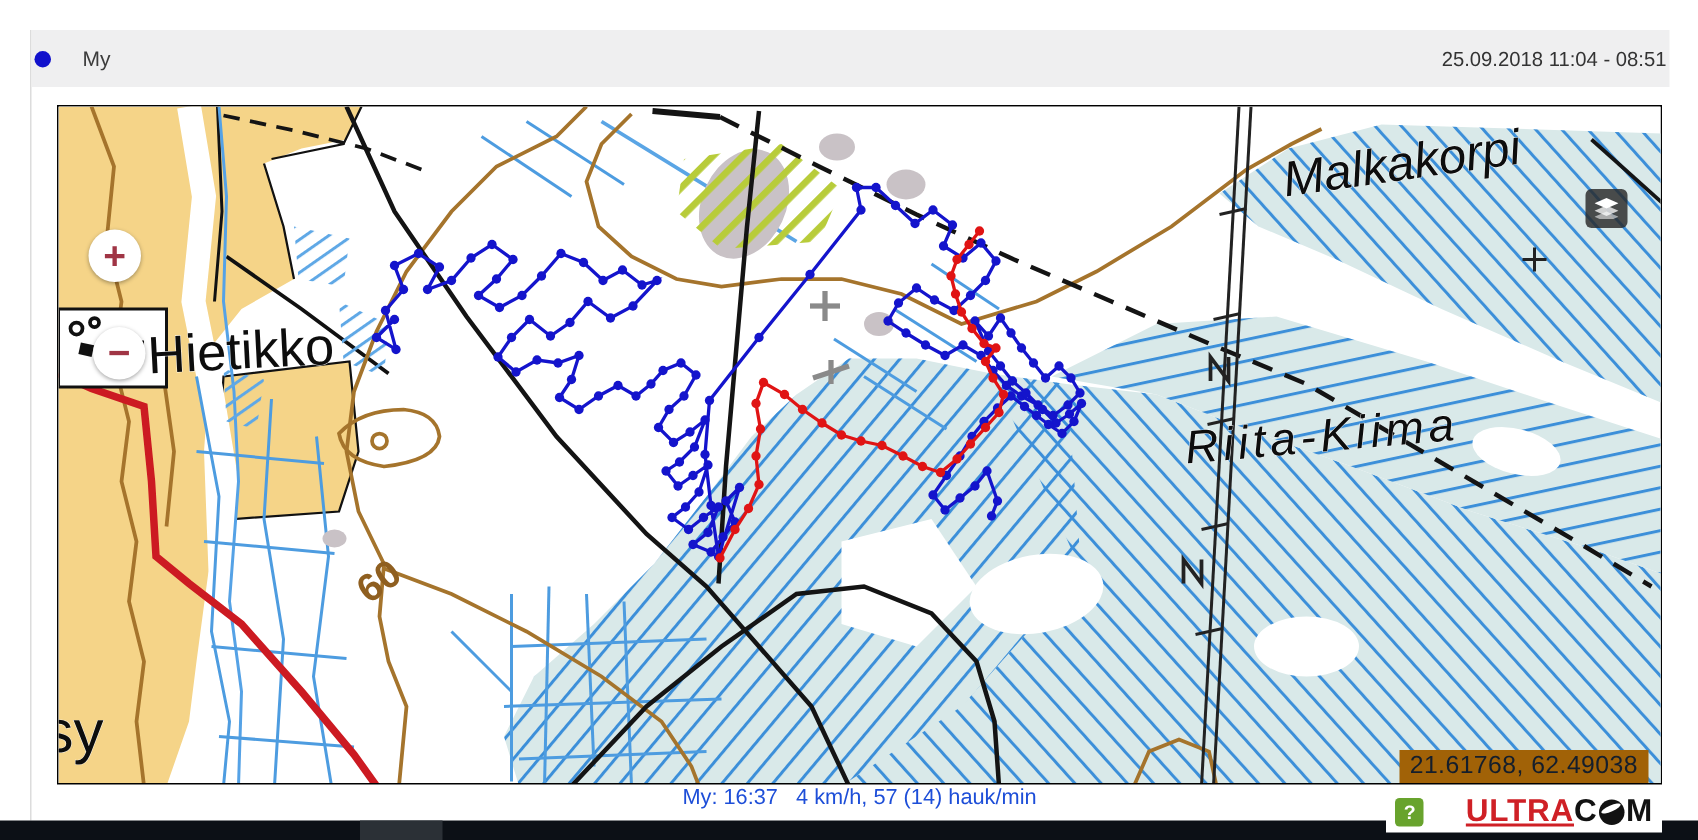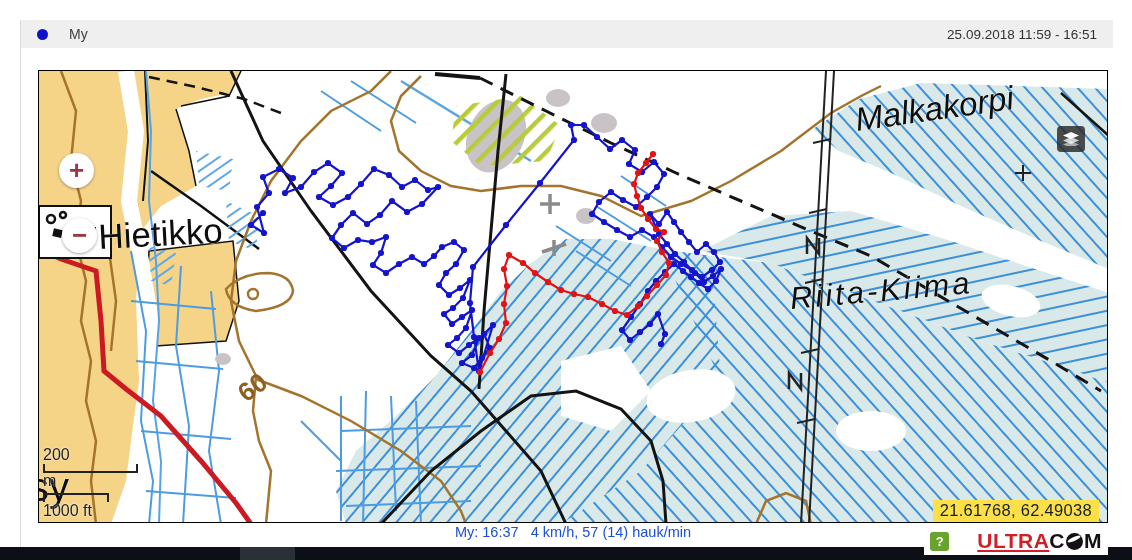--- a/index.html
+++ b/index.html
@@ -2,22 +2,22 @@
 <html><head>
 <meta charset="utf-8">
 <style>
   * { box-sizing: border-box; margin: 0; padding: 0; }
   html,body { width:1132px; height:560px; background:#ffffff; overflow:hidden;
               font-family:"Liberation Sans", sans-serif; }
   .stage { position:relative; width:1132px; height:560px; background:#fff; }
   .left-rule { position:absolute; left:20px; top:20px; bottom:13px; width:1px; background:#dcdcdc; }
 
   
-  .header { position:absolute; left:21px; top:20px; right:19px; height:28px;
-            background:#efeff0; display:flex; align-items:center; padding:0 16px; }
+  .header { position:absolute; left:21px; top:20px; right:19px; height:38px;
+            background:#efeff0; display:flex; align-items:center; padding:0 2px; }
   .legend { display:flex; align-items:center; gap:21px; }
   .legend-dot { width:11px; height:11px; border-radius:50%; background:#1111cc; }
   .legend-label { font-size:14px; color:#3c3c3c; }
   .header-date { margin-left:auto; font-size:13.5px; color:#333; }
 
   
   .map-frame { position:absolute; left:38px; top:70px; width:1070px; height:453px;
                border:1px solid #000; background:#fff; overflow:hidden; }
   .map-frame svg.basemap { position:absolute; left:0; top:0; }
 
@@ -30,21 +30,21 @@
 
   .layers-btn { position:absolute; right:22px; top:55px; width:28px; height:26px;
                 background:rgba(40,40,40,.82); border:none; border-radius:4px;
                 cursor:pointer; display:flex; align-items:center; justify-content:center; }
 
   .scale-ctl { position:absolute; left:4px; bottom:2px; color:#1d1d1d; font-size:16px;
                line-height:1.05; text-shadow:0 0 2px #fff; }
   .scale-bar-m  { width:95px; height:9px; border:2px solid #222; border-top:none; margin:1px 0 0 0; }
   .scale-bar-ft { width:66px; height:9px; border:2px solid #222; border-bottom:none; margin:3px 0 1px 0; }
 
-  .coords { position:absolute; right:8px; bottom:0px; background:#fde047; color:#141e2c;
+  .coords { position:absolute; right:8px; bottom:0px; background:#a16207; color:#141e2c;
             font-size:16.5px; padding:1px 7px 2px 7px; letter-spacing:.3px; }
 
   
   .status-line { position:absolute; left:38px; top:524px; width:1070px; text-align:center;
                  font-size:14.5px; color:#1d4ed8; white-space:pre; }
 
   
   .taskbar { position:absolute; left:0; bottom:0; width:1132px; height:13px; background:#0c1016; }
   .taskbar-segment { position:absolute; left:240px; bottom:0; width:55px; height:13px; background:#2b3036; }
   .brand { position:absolute; right:24px; bottom:5px; background:#fff; padding:2px 6px 2px 6px;
@@ -64,21 +64,21 @@
 <body>
 
 <div class="stage">
   <div class="left-rule"></div>
 
   <div class="header">
     <div class="legend">
       <span class="legend-dot"></span>
       <span class="legend-label">My</span>
     </div>
-    <span class="header-date">25.09.2018 11:59 - 16:51</span>
+    <span class="header-date">25.09.2018 11:04 - 08:51</span>
   </div>
 
   <div class="map-frame">
     <svg class="basemap" width="1070" height="453" viewBox="38 70 1070 453" xmlns="http://www.w3.org/2000/svg">
       <defs>
         <pattern id="pA" width="13" height="13" patternUnits="userSpaceOnUse" patternTransform="rotate(40)">
           <line x1="1" y1="0" x2="1" y2="13" stroke="#3c8fd9" stroke-width="2"></line>
         </pattern>
         <pattern id="pB" width="13" height="13" patternUnits="userSpaceOnUse" patternTransform="rotate(-42)">
           <line x1="1" y1="0" x2="1" y2="13" stroke="#3c8fd9" stroke-width="2"></line>
@@ -408,27 +408,20 @@
     <button class="zoom-btn zoom-out">−</button>
 
     <button class="layers-btn" title="">
       <svg width="16" height="14" viewBox="0 0 16 14">
         <polygon points="8,0 16,3.5 8,7 0,3.5" fill="#fff"></polygon>
         <polygon points="8,5 16,8.5 8,12 0,8.5" fill="#fff" opacity=".75"></polygon>
         <polygon points="8,9 16,12.5 8,16 0,12.5" fill="#fff" opacity=".55"></polygon>
       </svg>
     </button>
 
-    <div class="scale-ctl">
-      <div>200</div>
-      <div class="scale-bar-m"></div>
-      <div>m</div>
-      <div class="scale-bar-ft"></div>
-      <div>1000 ft</div>
-    </div>
 
     <div class="coords">21.61768, 62.49038</div>
   </div>
 
   <div class="status-line">My: 16:37   4 km/h, 57 (14) hauk/min</div>
 
   <div class="taskbar"></div>
   <div class="taskbar-segment"></div>
 
   <div class="brand">

